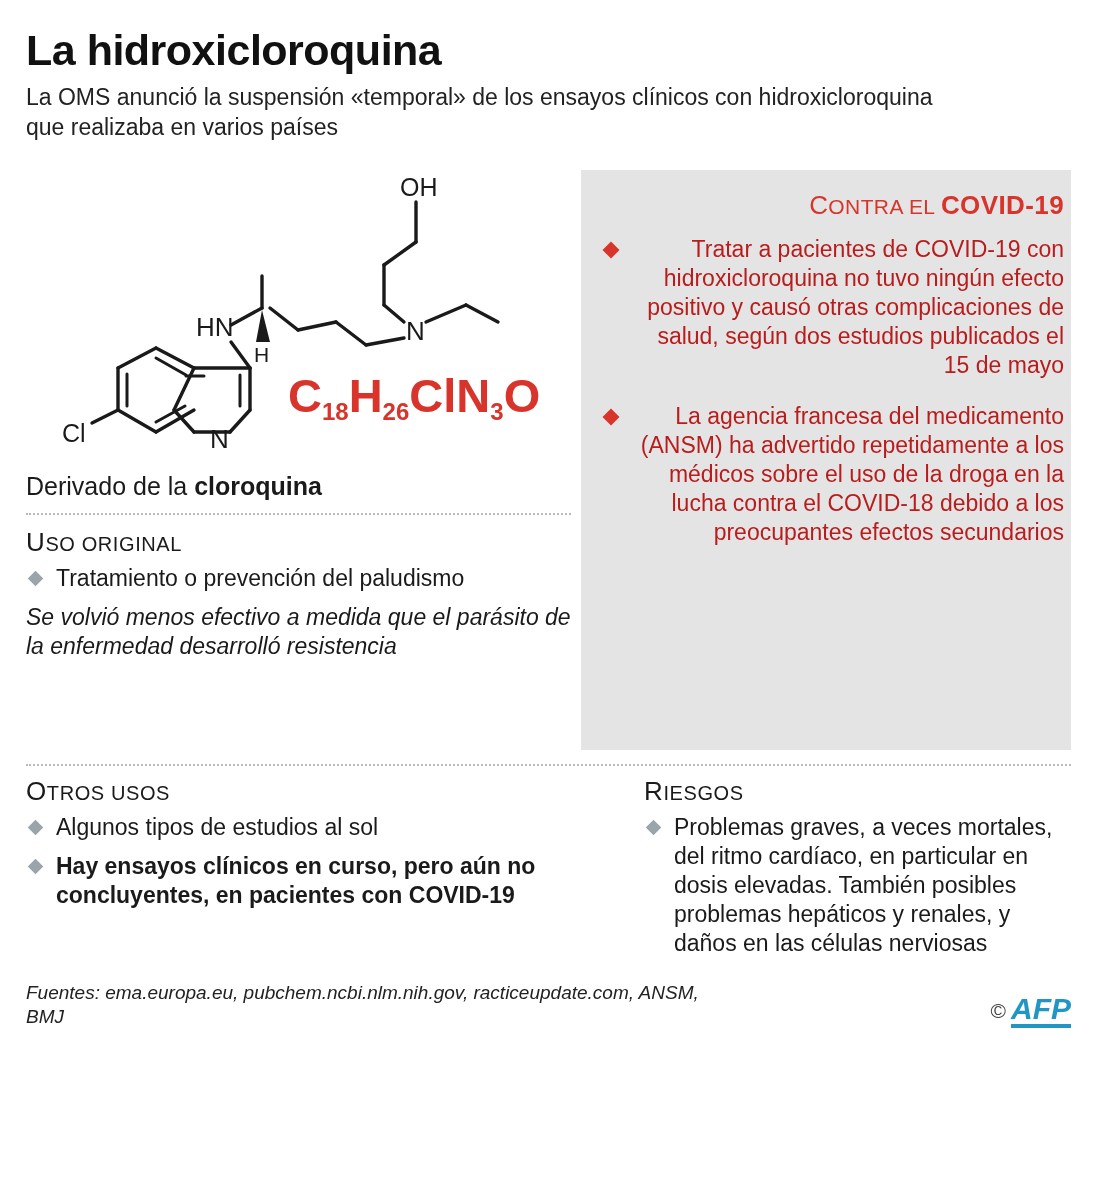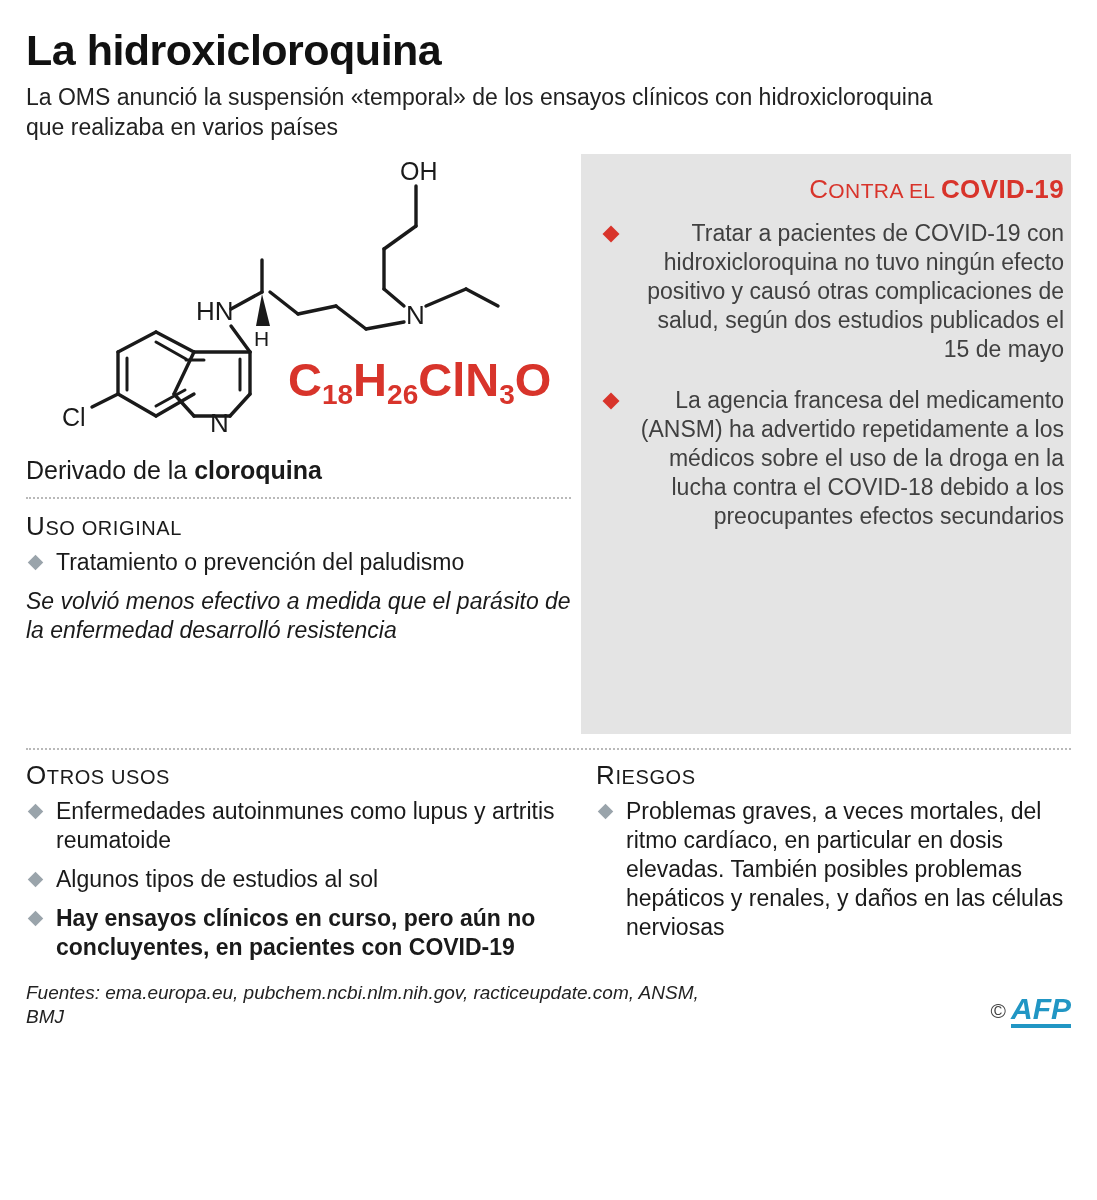--- a/index.html
+++ b/index.html
@@ -30,21 +30,21 @@
     letter-spacing: -0.5px;
     line-height: 1.05;
     margin: 4px 0 10px 0;
     color: #111;
   }
   .subtitle {
     font-size: 23px;
     line-height: 1.28;
     color: #222;
     max-width: 950px;
-    margin-bottom: 12px;
+    margin-bottom: 28px;
   }
 
   
   .top-area {
     display: flex;
     align-items: flex-start;
     gap: 10px;
   }
   .left-col {
     width: 545px;
@@ -66,21 +66,21 @@
     position: absolute;
     left: 262px;
     top: 198px;
     color: #d8342b;
     font-size: 47px;
     font-weight: bold;
     letter-spacing: 0px;
     white-space: nowrap;
   }
   .formula sub {
-    font-size: 28px;
+    font-size: 24px;
     font-weight: bold;
     vertical-align: baseline;
     position: relative;
     top: 8px;
   }
 
   .derivado {
     font-size: 25px;
     margin-top: 2px;
     margin-bottom: 4px;
@@ -163,40 +163,40 @@
     list-style: none;
     margin: 0;
     padding: 0;
   }
   ul.rlist li {
     position: relative;
     padding-left: 32px;
     font-size: 23px;
     line-height: 1.26;
     margin-bottom: 22px;
-    color: #404040;
+    color: #b91c1c;
   }
   ul.rlist li .dia {
     position: absolute;
     left: 4px;
     top: 9px;
     width: 12px;
     height: 12px;
     background: #d8342b;
     transform: rotate(45deg);
   }
 
   
   .bottom-area {
     display: flex;
     gap: 25px;
     margin-top: 2px;
   }
   .bcol-left { width: 545px; flex: 0 0 545px; }
-  .bcol-right { flex: 1 1 auto; }
+  .bcol-right { flex: 1 1 auto; margin-left: 48px; }
 
   
   .footer {
     position: absolute;
     left: 26px;
     right: 26px;
     bottom: 18px;
     display: flex;
     align-items: flex-end;
     justify-content: space-between;
@@ -352,24 +352,20 @@
   <hr class="solid-sep">
 
   <div class="bottom-area">
     <div class="bcol-left">
       <div class="sec-head">
         <span class="cap">O</span><span>TROS USOS</span>
       </div>
       <ul class="blist">
         <li>
           <span class="dia"></span>
-          <span>Enfermedades autoinmunes como lupus y artritis reumatoide</span>
-        </li>
-        <li>
-          <span class="dia"></span>
           <span>Algunos tipos de estudios al sol</span>
         </li>
         <li class="bold">
           <span class="dia"></span>
           <span>Hay ensayos clínicos en curso, pero aún no concluyentes, en pacientes con COVID-19</span>
         </li>
       </ul>
     </div>
 
     <div class="bcol-right">

